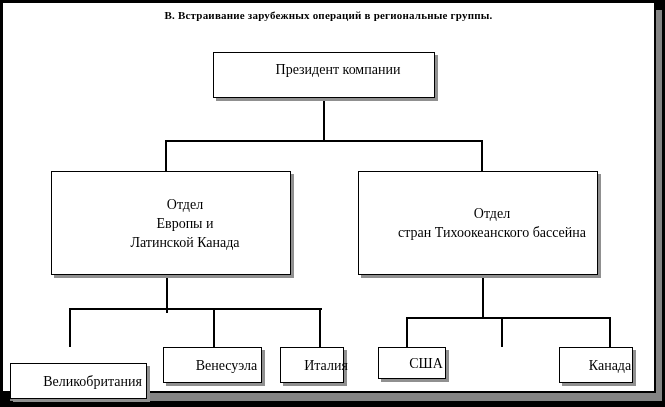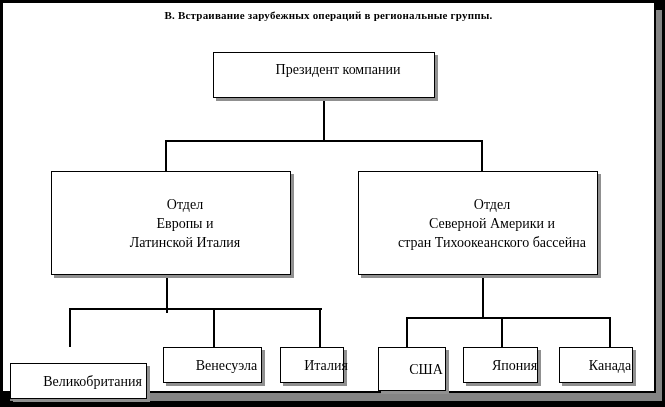--- a/index.html
+++ b/index.html
@@ -100,42 +100,38 @@
     <div class="line" style="left:498px; top:314px; width:2px;  height:30px;"></div>
     <div class="line" style="left:606px; top:314px; width:2px;  height:30px;"></div>
 
     <div class="node top-text" style="left:210px; top:49px; width:222px; height:46px;">
       <span>Президент компании</span>
     </div>
 
     <div class="node" style="left:48px; top:168px; width:240px; height:104px;">
       <span>Отдел</span>
       <span>Европы и</span>
-      <span>Латинской Италия</span>
+      <span>Латинской Канада</span>
     </div>
 
     <div class="node" style="left:355px; top:168px; width:240px; height:104px;">
       <span>Отдел</span>
-      <span>Северной Америки и</span>
       <span>стран Тихоокеанского бассейна</span>
     </div>
 
     <div class="node" style="left:7px;   top:360px; width:137px; height:36px;">
       <span>Великобритания</span>
     </div>
     <div class="node" style="left:160px; top:344px; width:99px; height:36px;">
       <span>Венесуэла</span>
     </div>
     <div class="node" style="left:277px; top:344px; width:64px; height:36px;">
       <span>Италия</span>
     </div>
-    <div class="node" style="left:375px; top:344px; width:68px; height:44px;">
+    <div class="node" style="left:375px; top:344px; width:68px; height:32px;">
       <span>США</span>
-    </div>
-    <div class="node" style="left:460px; top:344px; width:75px; height:36px;">
-      <span>Япония</span>
     </div>
     <div class="node" style="left:556px; top:344px; width:74px; height:36px;justify-content:center;">
       <span>Канада</span>
     </div>
 
   </div>
 </div>
 
 </body></html>

